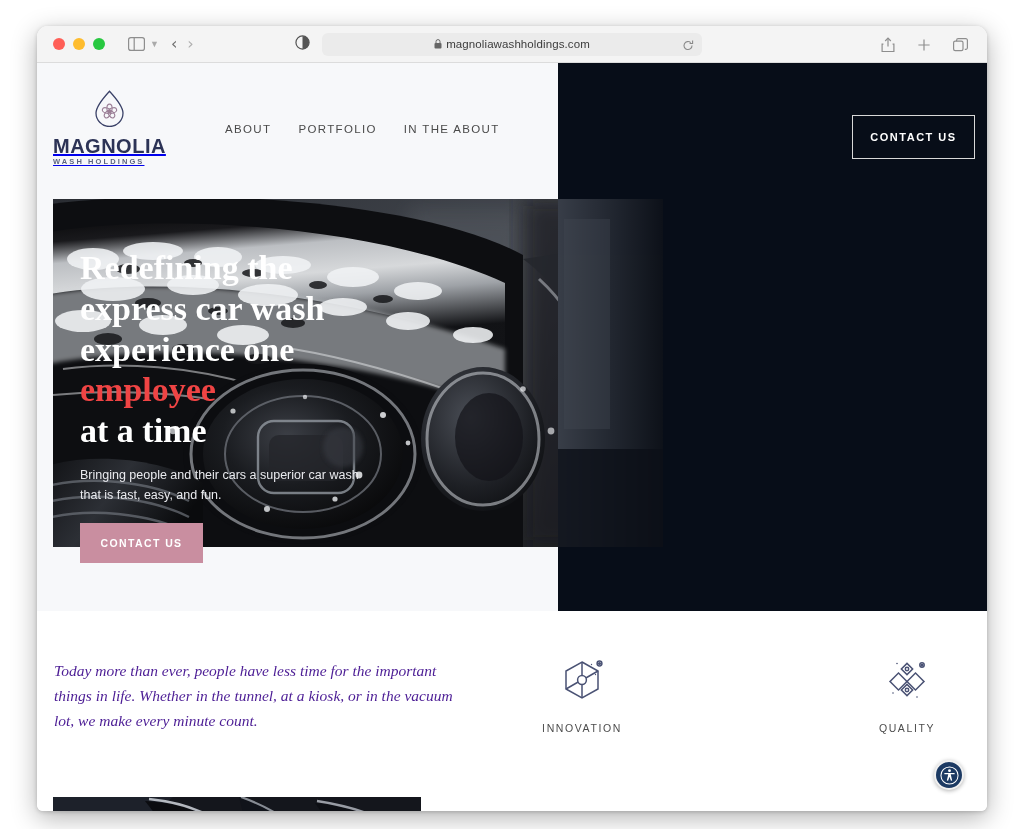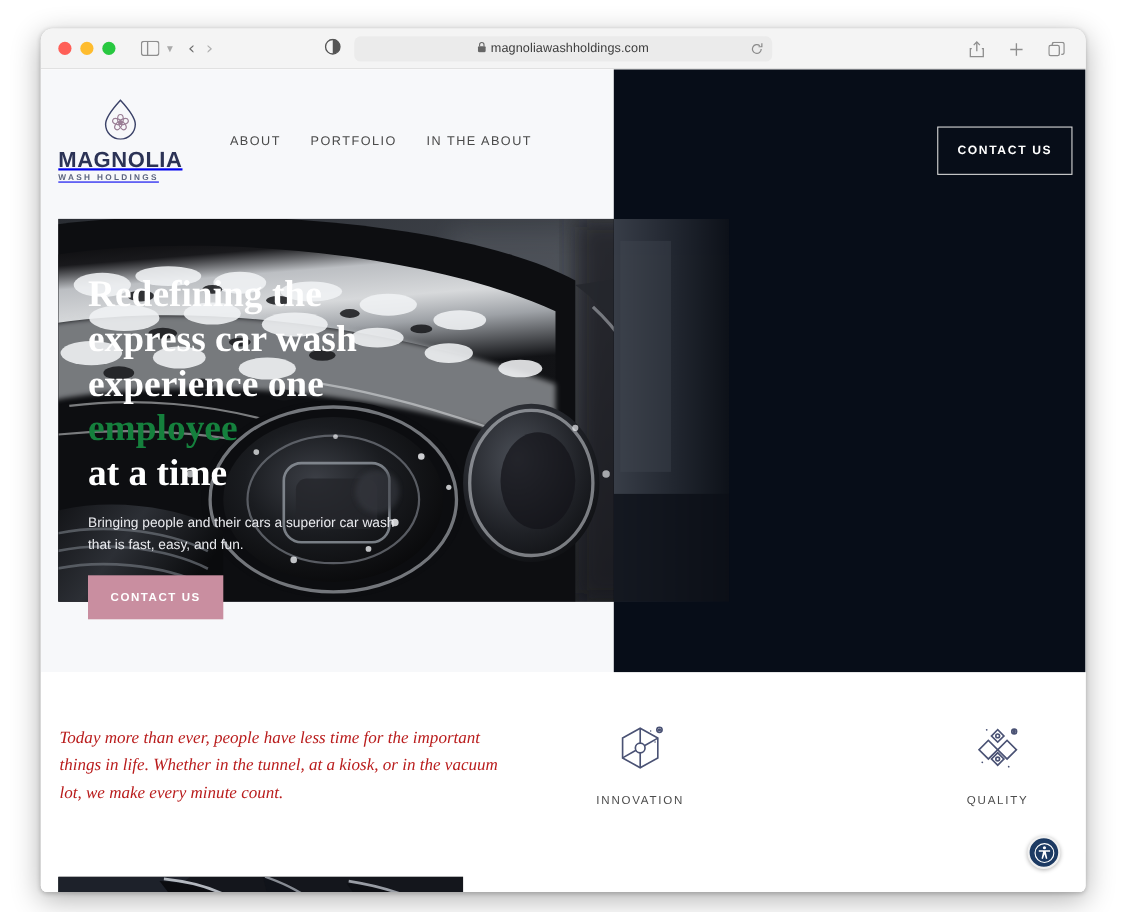--- a/index.html
+++ b/index.html
@@ -109,21 +109,21 @@
     font-family: "Liberation Sans", sans-serif;
     font-size: 20px; font-weight: 700; letter-spacing: .5px;
     color: #2c3356; line-height: 1;
   }
   #brand-sub {
     font-size: 7.5px; font-weight: 600; letter-spacing: 2.1px;
     color: #5c6480; line-height: 1;
   }
 
   #main-nav {
-    position: absolute; left: 172px; top: 60px;
+    position: absolute; left: 188px; top: 60px;
     display: flex; gap: 27px; text-align: center;
   }
   .nav-link {
     font-size: 11.5px; letter-spacing: 1.35px;
     color: #4a4a4a; text-decoration: none; white-space: nowrap;
   }
 
   #contact-top {
     position: absolute; right: 12px; top: 52px;
     width: 123px; height: 44px;
@@ -166,21 +166,21 @@
     width: 360px;
     z-index: 5;
   }
   #hero-title {
     font-family: "Liberation Serif", serif;
     font-size: 34px;
     line-height: 1.2;
     color: #ffffff;
     font-weight: 700;
   }
-  #hero-title .accent { color: #15803d; }
+  #hero-title .accent { color: #ef4444; }
   #hero-sub {
     margin-top: 13px;
     font-size: 12.5px;
     line-height: 1.6;
     color: #e9eaee;
     max-width: 300px;
   }
   #hero-cta {
     margin-top: 18px;
     width: 123px; height: 40px;
@@ -197,21 +197,21 @@
     width: 950px; height: 164px;
     background: #ffffff;
   }
   #intro-text {
     position: absolute; left: 17px; top: 47px;
     width: 420px;
     font-family: "Liberation Serif", serif;
     font-style: italic;
     font-size: 15.5px;
     line-height: 1.62;
-    color: #b91c1c;
+    color: #4c1d95;
   }
   #features {
     position: absolute; left: 480px; top: 42px;
     width: 455px;
     display: flex;
     justify-content: space-between;
   }
   .feature { width: 130px; display: flex; flex-direction: column; align-items: center; }
   .feature-icon { height: 56px; display: flex; align-items: center; justify-content: center; }
   .feature-label {

